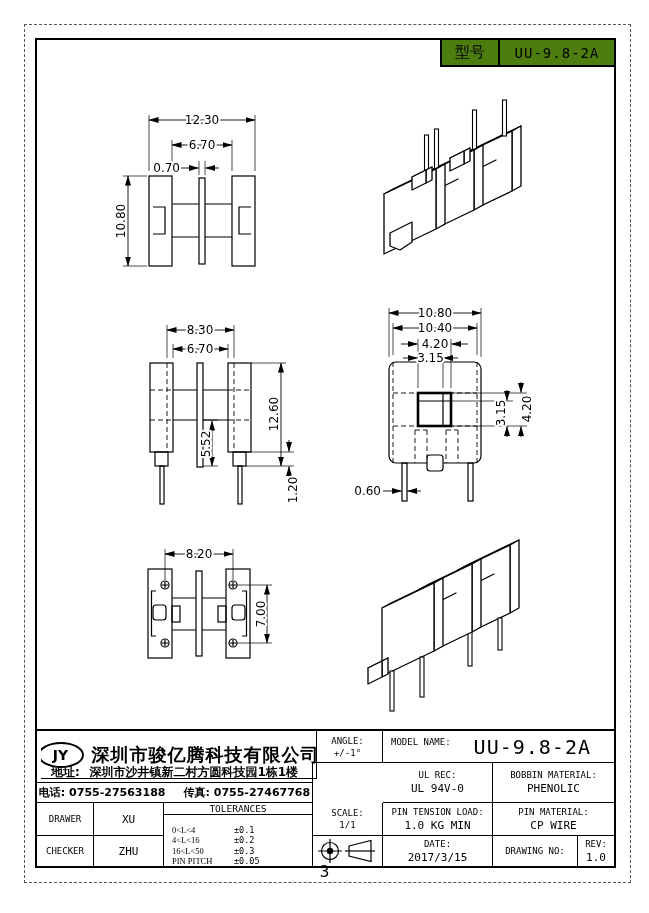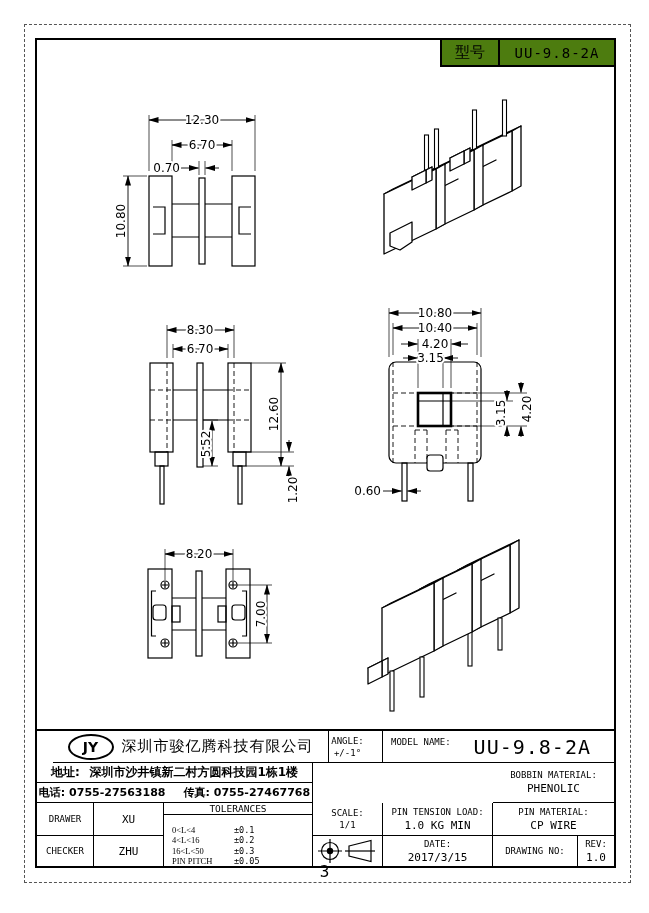--- a/index.html
+++ b/index.html
@@ -32,21 +32,21 @@
   
   .title-block { position:absolute; left:35px; top:729px; width:581px; height:139px;
           border:2px solid #000; background:#fff; }
   .tb-cell { position:absolute; border-right:1.5px solid #000; border-bottom:1.5px solid #000;
           display:flex; align-items:center; justify-content:center;
           font-family:"DejaVu Sans Mono",monospace; overflow:hidden; }
   .tb-col { flex-direction:column; gap:2px; }
   .no-r { border-right:none; } .no-b { border-bottom:none; }
   .tb-label { font-size:9px; white-space:nowrap; }
   .tb-val { font-size:11px; white-space:nowrap; }
-  .company-name { font-size:15px; font-weight:400; font-family:"DejaVu Sans",sans-serif;
+  .company-name { font-size:18px; font-weight:700; font-family:"DejaVu Sans",sans-serif;
           letter-spacing:1px; white-space:nowrap; }
   .logo-oval { width:46px; height:26px; border:2px solid #000; border-radius:50%;
           display:flex; align-items:center; justify-content:center;
           font-weight:bold; font-size:14px; margin-right:8px; flex:none;
           font-family:"DejaVu Sans",sans-serif; }
   .addr { font-size:12px; font-weight:600; font-family:"DejaVu Sans",sans-serif; white-space:nowrap; }
   .phone { font-size:11px; font-weight:700; font-family:"DejaVu Sans",sans-serif; white-space:nowrap; }
   .model-big { font-family:"DejaVu Sans Mono",monospace; font-size:20px; letter-spacing:1px; }
   .tol-head { height:18px; border-bottom:1.5px solid #000; display:flex; align-items:center;
           justify-content:center; font-size:9.5px; }
@@ -221,21 +221,21 @@
     <polygon class="face" points="44,90 96,65 96,133 44,158"></polygon>
     <polygon class="face" points="30,150 36,147 50,140 44,143"></polygon>
     <polygon class="face" points="44,143 50,140 50,156 44,159"></polygon>
     <polygon class="face" points="30,150 44,143 44,159 30,166"></polygon>
     <rect class="pin" x="52" y="153" width="4" height="40"></rect>
     <rect class="pin" x="82" y="139" width="4" height="40"></rect>
   </svg>
 
   <div class="title-block">
 
-    <div class="tb-cell" style="left:16px;top:0;width:276px;height:32px">
+    <div class="tb-cell" style="left:4px;top:0;width:276px;height:48px">
       <div class="logo-oval">JY</div>
       <div class="company-name">深圳市骏亿腾科技有限公司</div>
     </div>
 
     <div class="tb-cell" style="left:0;top:32px;width:276px;height:20px">
       <span class="addr">地址:</span>&nbsp;
       <span class="addr">深圳市沙井镇新二村方圆科技园1栋1楼</span>
     </div>
 
     <div class="tb-cell" style="left:0;top:52px;width:276px;height:20px;gap:18px">
@@ -286,20 +286,24 @@
         <polygon class="ln" points="34,9 56,3.5 56,24.5 34,19"></polygon>
         <path class="ln" d="M30,14 H60"></path>
       </svg>
     </div>
 
     <div class="tb-cell no-r" style="left:346px;top:0;width:231px;height:32px;justify-content:flex-start;padding-left:8px">
       <span class="tb-label" style="margin-top:-10px">MODEL NAME:</span>
       <span class="model-big" style="flex:1;text-align:center">UU-9.8-2A</span>
     </div>
 
+    <div class="tb-cell tb-col" style="left:346px;top:32px;width:110px;height:40px">
+      <div class="tb-label">UL REC:</div>
+      <div class="tb-val">UL 94V-0</div>
+    </div>
     <div class="tb-cell tb-col no-r" style="left:456px;top:32px;width:121px;height:40px">
       <div class="tb-label">BOBBIN MATERIAL:</div>
       <div class="tb-val">PHENOLIC</div>
     </div>
 
     <div class="tb-cell tb-col" style="left:346px;top:72px;width:110px;height:33px">
       <div class="tb-label">PIN TENSION LOAD:</div>
       <div class="tb-val">1.0 KG MIN</div>
     </div>
     <div class="tb-cell tb-col no-r" style="left:456px;top:72px;width:121px;height:33px">

